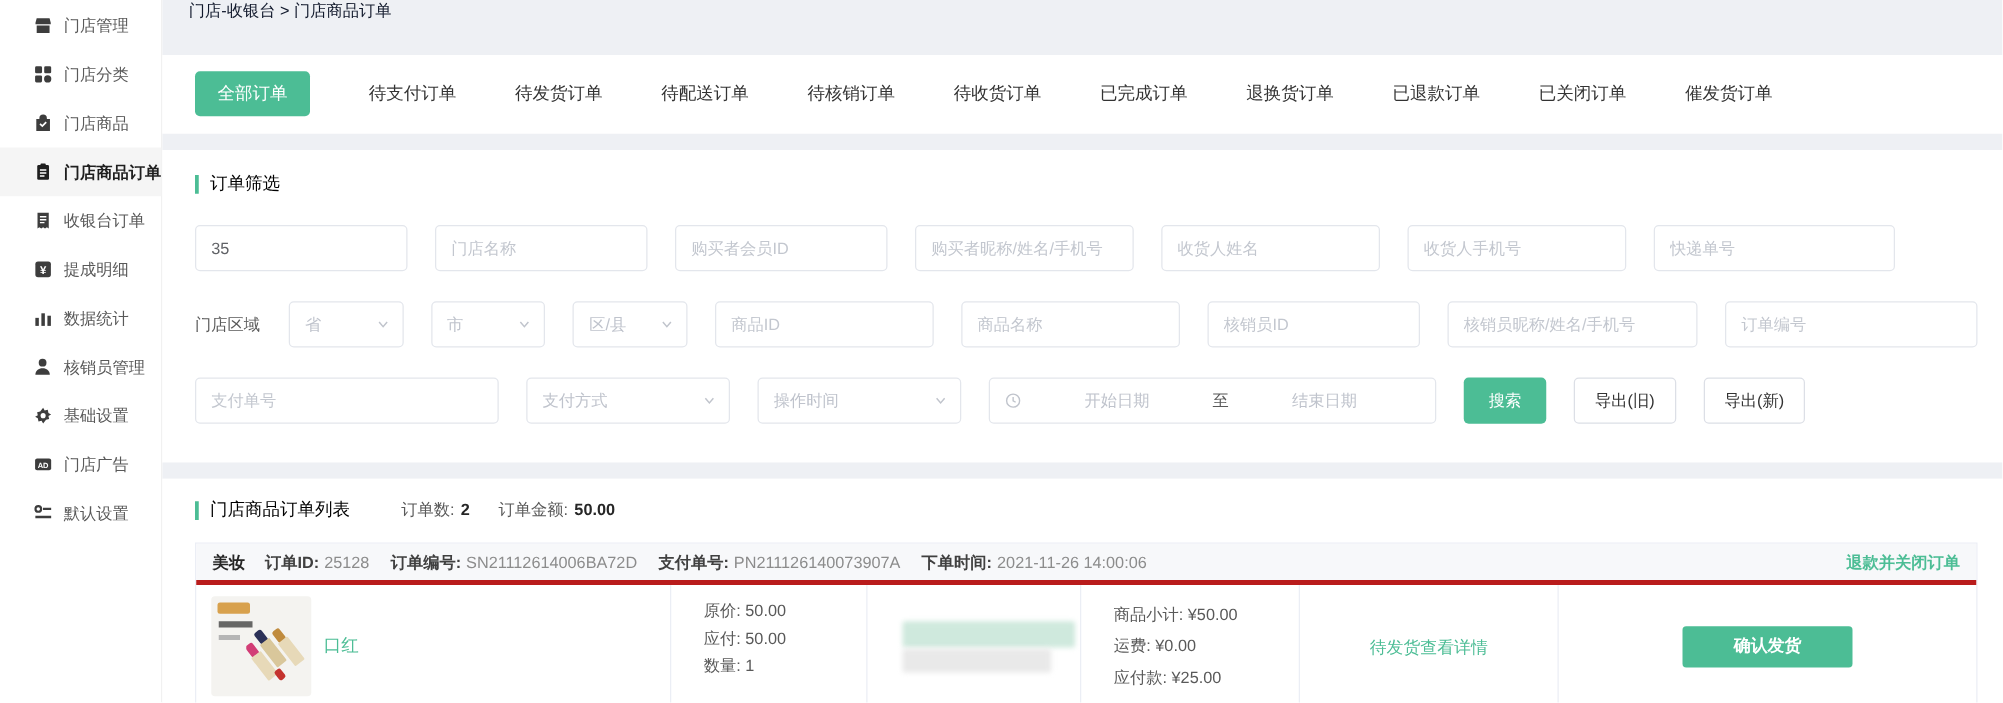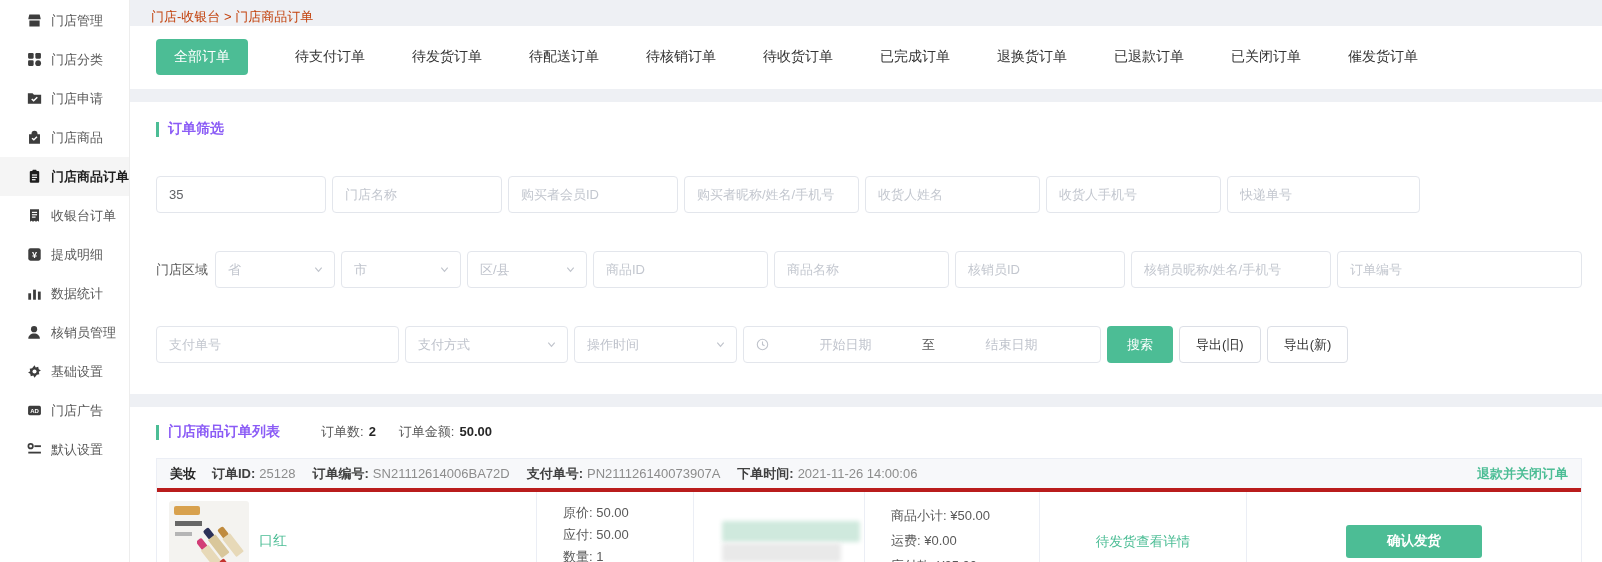--- a/index.html
+++ b/index.html
@@ -10,35 +10,35 @@
   
   .sidebar { width:130px; flex-shrink:0; background:#fff; border-right:1px solid #ededed; padding-top:1px; }
   .side-item { height:39px; display:flex; align-items:center; gap:9px; padding-left:27px;
     font-size:13px; color:#595959; cursor:pointer; white-space:nowrap; }
   .side-item svg { width:15px; height:15px; flex-shrink:0; fill:#3d3d3d; }
   .side-item.active { background:#f5f5f5; color:#1f1f1f; font-weight:bold; }
   .side-item.active svg { fill:#1f1f1f; }
 
   
   .main { flex:1; min-width:0; display:flex; flex-direction:column; background:#fff; }
-  .breadcrumb { height:26px; flex-shrink:0; background:#eef0f4; display:flex; align-items:flex-end;
-    padding-left:21px; font-size:13px; color:#c2410c; }
+  .breadcrumb { height:44px; flex-shrink:0; background:#eef0f4; display:flex; align-items:flex-start;
+    padding-left:21px; font-size:13px; color:#0f172a; }
   .gapstrip { height:13px; flex-shrink:0; background:#eef0f4; }
 
   
   .tabbar { flex-shrink:0; background:#fff; padding:13px 20px 14px 26px; display:flex; align-items:center; gap:47px; }
   .tab { font-size:14px; color:#333; cursor:pointer; white-space:nowrap; }
   .tab.active { background:#4cbd95; color:#fff; padding:9px 18px; border-radius:4px; }
 
   
   .filter-card { flex-shrink:0; background:#fff; padding:18px 20px 31px 26px; }
   .section-title { display:flex; align-items:center; gap:9px; }
   .green-bar { width:3px; height:15px; background:#4cbd95; }
-  .title-text { font-size:14px; font-weight:bold; color:#8b5cf6; }
-  .frow { display:flex; align-items:center; gap:6px; margin-top:38px; }
+  .title-text { font-size:14px; font-weight:normal; color:#000000; }
+  .frow { display:flex; align-items:center; gap:22px; margin-top:24px; }
   .finput { height:37px; border:1px solid #e3e6ec; border-radius:4px; padding:0 12px;
     font-size:13px; color:#606266; background:#fff; outline:none; font-family:inherit; }
   .finput::placeholder { color:#c3c7cf; }
   .fselect { height:37px; border:1px solid #e3e6ec; border-radius:4px; background:#fff;
     display:flex; align-items:center; justify-content:space-between; padding:0 10px 0 12px;
     font-size:13px; color:#bfc3cc; cursor:pointer; }
   .region-label { font-size:13px; color:#595959; margin-right:1px; white-space:nowrap; }
   .daterange { width:358px; height:37px; border:1px solid #e3e6ec; border-radius:4px;
     display:flex; align-items:center; padding:0 12px; font-size:13px; color:#bfc3cc; }
   .daterange .dstart,.daterange .dend { flex:1; text-align:center; }
@@ -102,27 +102,20 @@
       <svg viewBox="0 0 14 14">
           <rect x="1" y="1" width="5.2" height="5.2" rx="1"></rect>
           <rect x="7.8" y="1" width="5.2" height="5.2" rx="1"></rect>
           <rect x="1" y="7.8" width="5.2" height="5.2" rx="1"></rect>
           <circle cx="10.4" cy="10.4" r="2.7"></circle>
         </svg>
       <span>门店分类</span>
     </div>
     <div class="side-item">
       <svg viewBox="0 0 14 14">
-          <path d="M.8 2.2h4.4l1.3 1.4h6.7v8.2H.8z"></path>
-          <polyline points="4.4,7.4 6.2,9.1 9.6,5.8" stroke="#fff" stroke-width="1.4" fill="none"></polyline>
-        </svg>
-      <span>门店申请</span>
-    </div>
-    <div class="side-item">
-      <svg viewBox="0 0 14 14">
           <path d="M4.2 3.9v-.5a2.8 2.8 0 015.6 0v.5h2.3v8.9H1.9V3.9z"></path>
           <polyline points="4.7,7.6 6.4,9.2 9.3,6.3" stroke="#fff" stroke-width="1.3" fill="none"></polyline>
         </svg>
       <span>门店商品</span>
     </div>
     <div class="side-item active">
       <svg viewBox="0 0 14 14">
           <rect x="2.6" y="1.9" width="8.8" height="11" rx="1"></rect>
           <rect x="5.1" y="0.8" width="3.8" height="2.1" rx="0.5"></rect>
           <g stroke="#fff" stroke-width="1.1">

